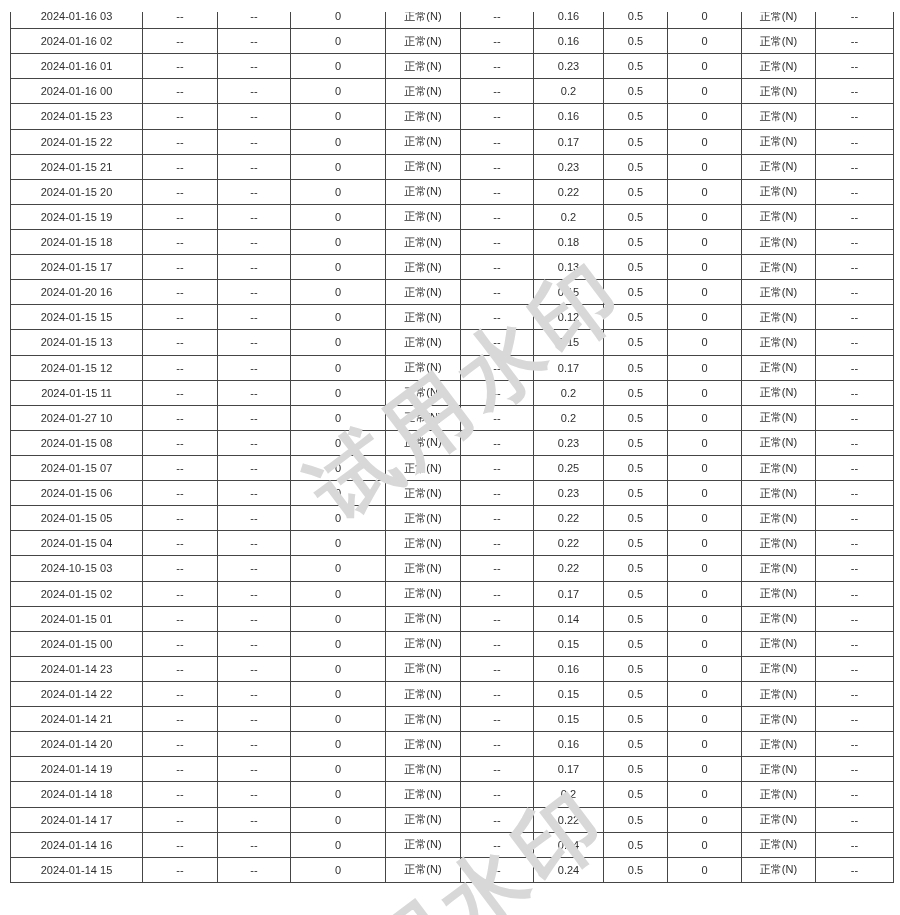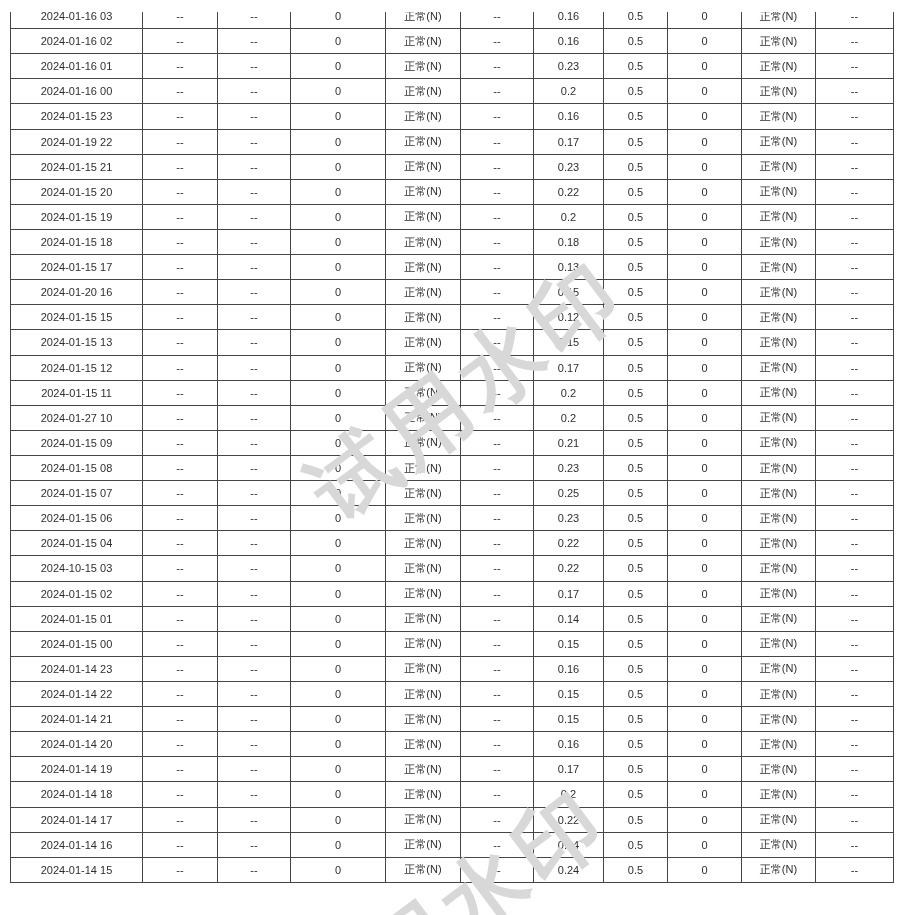--- a/index.html
+++ b/index.html
@@ -130,21 +130,21 @@
           <td>0</td>
           <td>正常(N)</td>
           <td>--</td>
           <td>0.16</td>
           <td>0.5</td>
           <td>0</td>
           <td>正常(N)</td>
           <td>--</td>
         </tr>
         <tr>
-          <td>2024-01-19 22</td>
+          <td>2024-01-15 22</td>
           <td>--</td>
           <td>--</td>
           <td>0</td>
           <td>正常(N)</td>
           <td>--</td>
           <td>0.17</td>
           <td>0.5</td>
           <td>0</td>
           <td>正常(N)</td>
           <td>--</td>
@@ -286,33 +286,20 @@
           <td>0</td>
           <td>正常(N)</td>
           <td>--</td>
           <td>0.2</td>
           <td>0.5</td>
           <td>0</td>
           <td>正常(N)</td>
           <td>--</td>
         </tr>
         <tr>
-          <td>2024-01-15 09</td>
-          <td>--</td>
-          <td>--</td>
-          <td>0</td>
-          <td>正常(N)</td>
-          <td>--</td>
-          <td>0.21</td>
-          <td>0.5</td>
-          <td>0</td>
-          <td>正常(N)</td>
-          <td>--</td>
-        </tr>
-        <tr>
           <td>2024-01-15 08</td>
           <td>--</td>
           <td>--</td>
           <td>0</td>
           <td>正常(N)</td>
           <td>--</td>
           <td>0.23</td>
           <td>0.5</td>
           <td>0</td>
           <td>正常(N)</td>
@@ -332,20 +319,33 @@
           <td>--</td>
         </tr>
         <tr>
           <td>2024-01-15 06</td>
           <td>--</td>
           <td>--</td>
           <td>0</td>
           <td>正常(N)</td>
           <td>--</td>
           <td>0.23</td>
+          <td>0.5</td>
+          <td>0</td>
+          <td>正常(N)</td>
+          <td>--</td>
+        </tr>
+        <tr>
+          <td>2024-01-15 05</td>
+          <td>--</td>
+          <td>--</td>
+          <td>0</td>
+          <td>正常(N)</td>
+          <td>--</td>
+          <td>0.22</td>
           <td>0.5</td>
           <td>0</td>
           <td>正常(N)</td>
           <td>--</td>
         </tr>
         <tr>
           <td>2024-01-15 04</td>
           <td>--</td>
           <td>--</td>
           <td>0</td>

